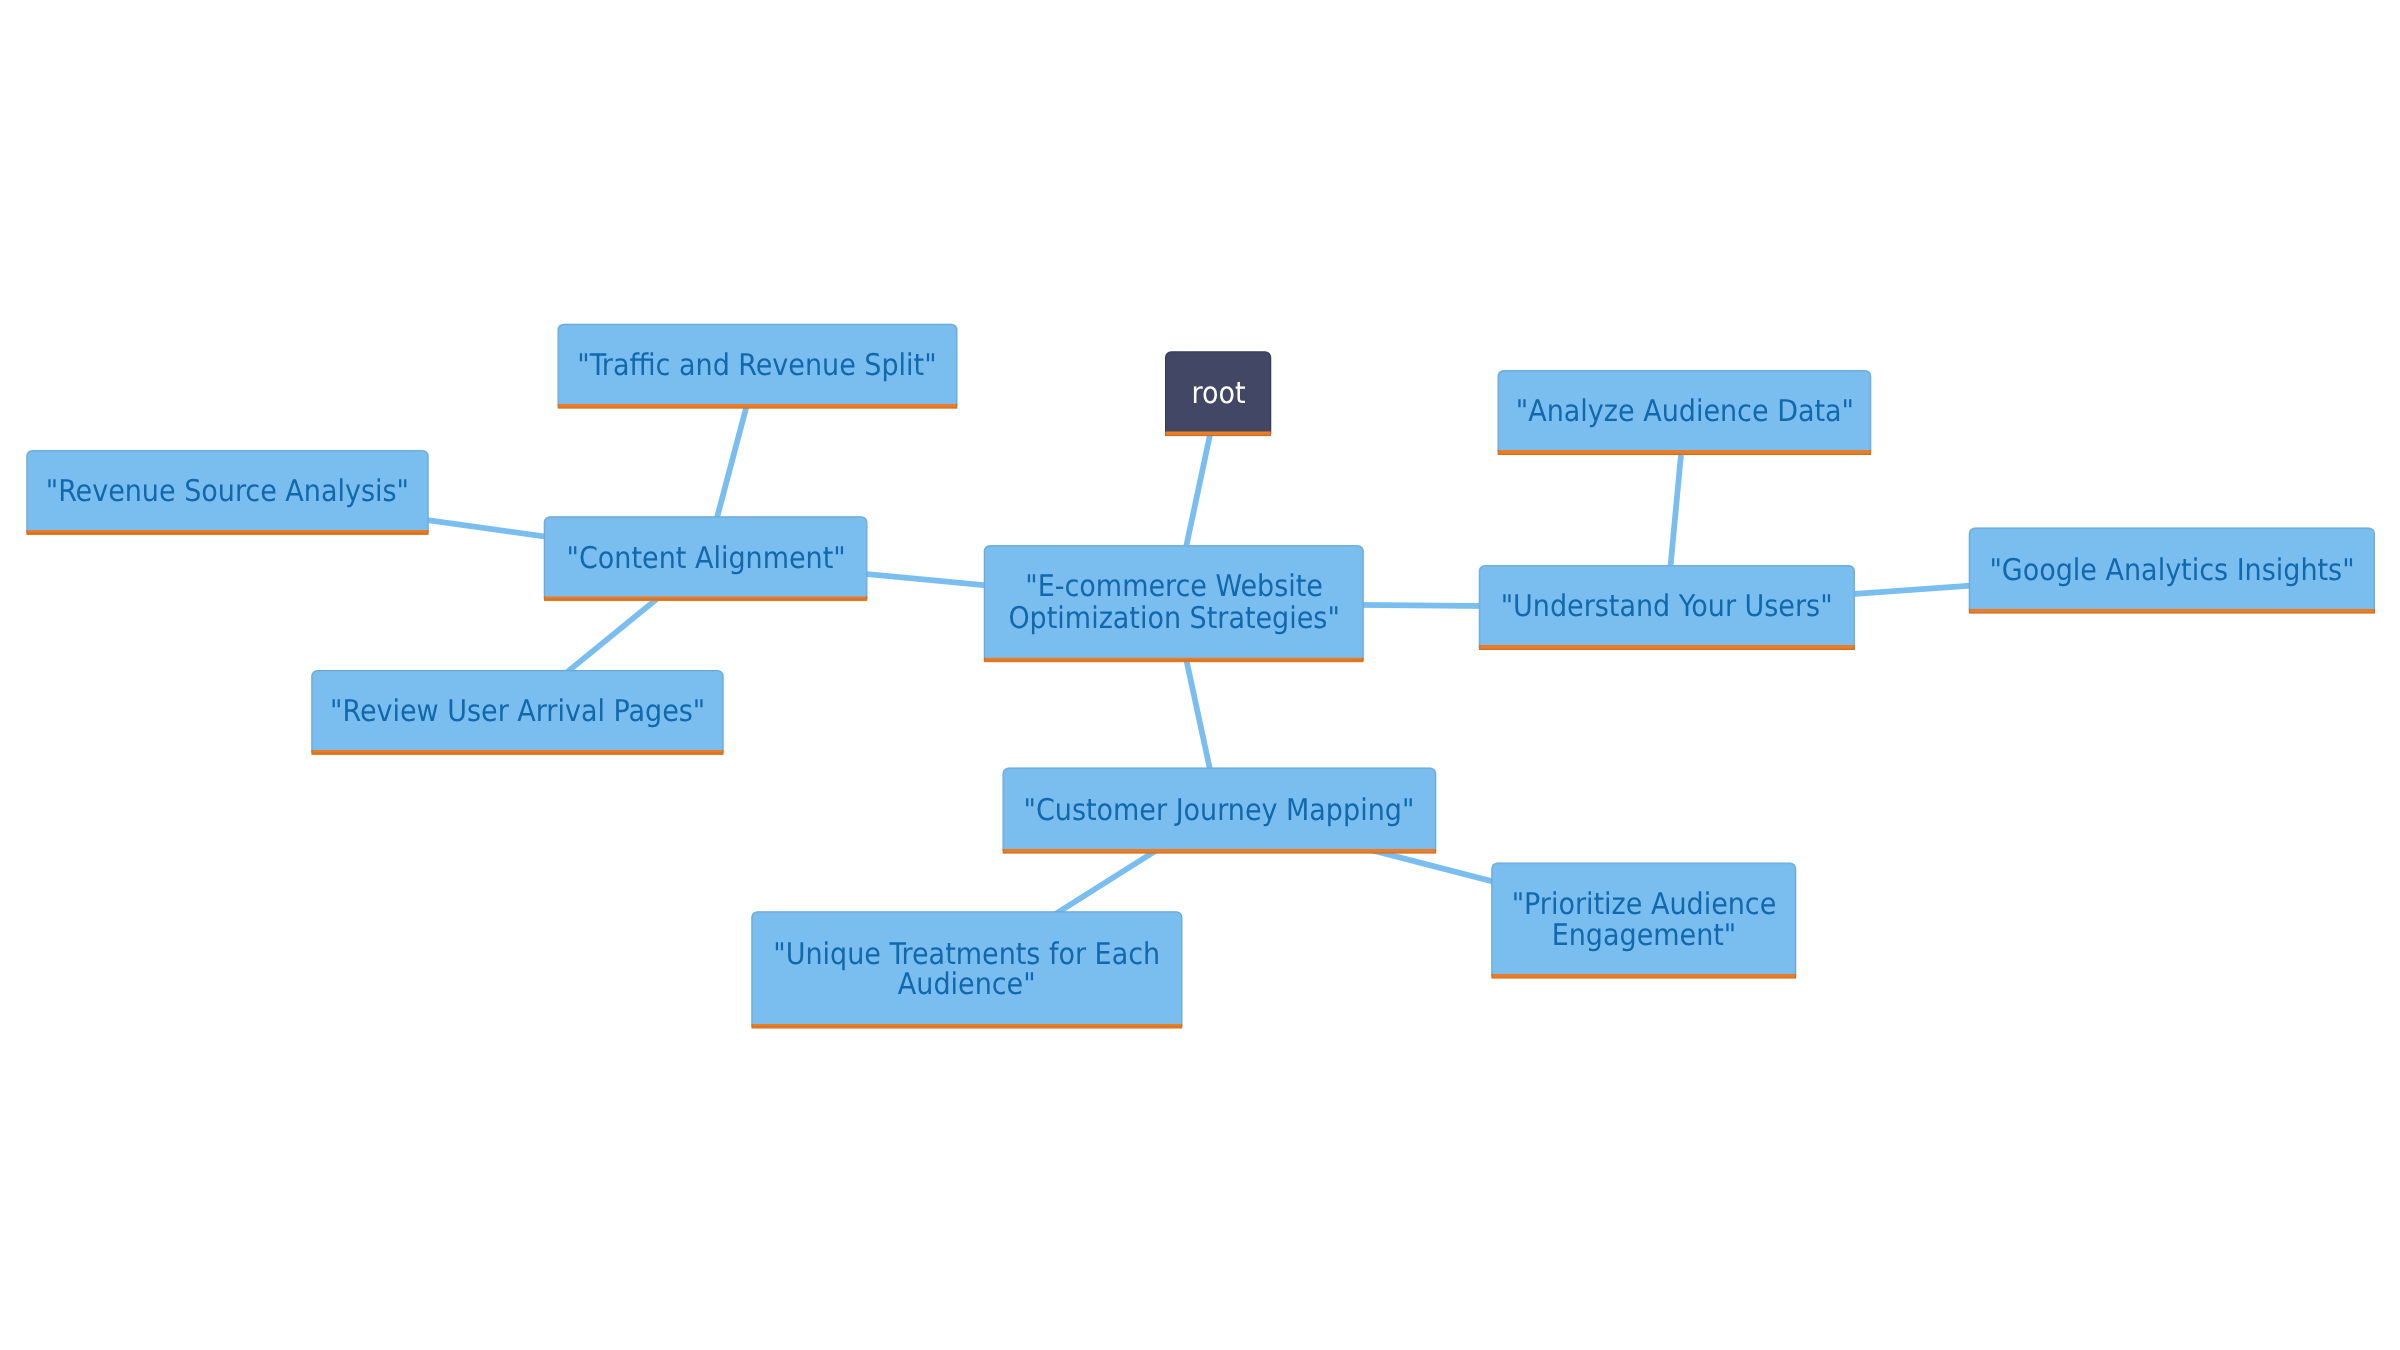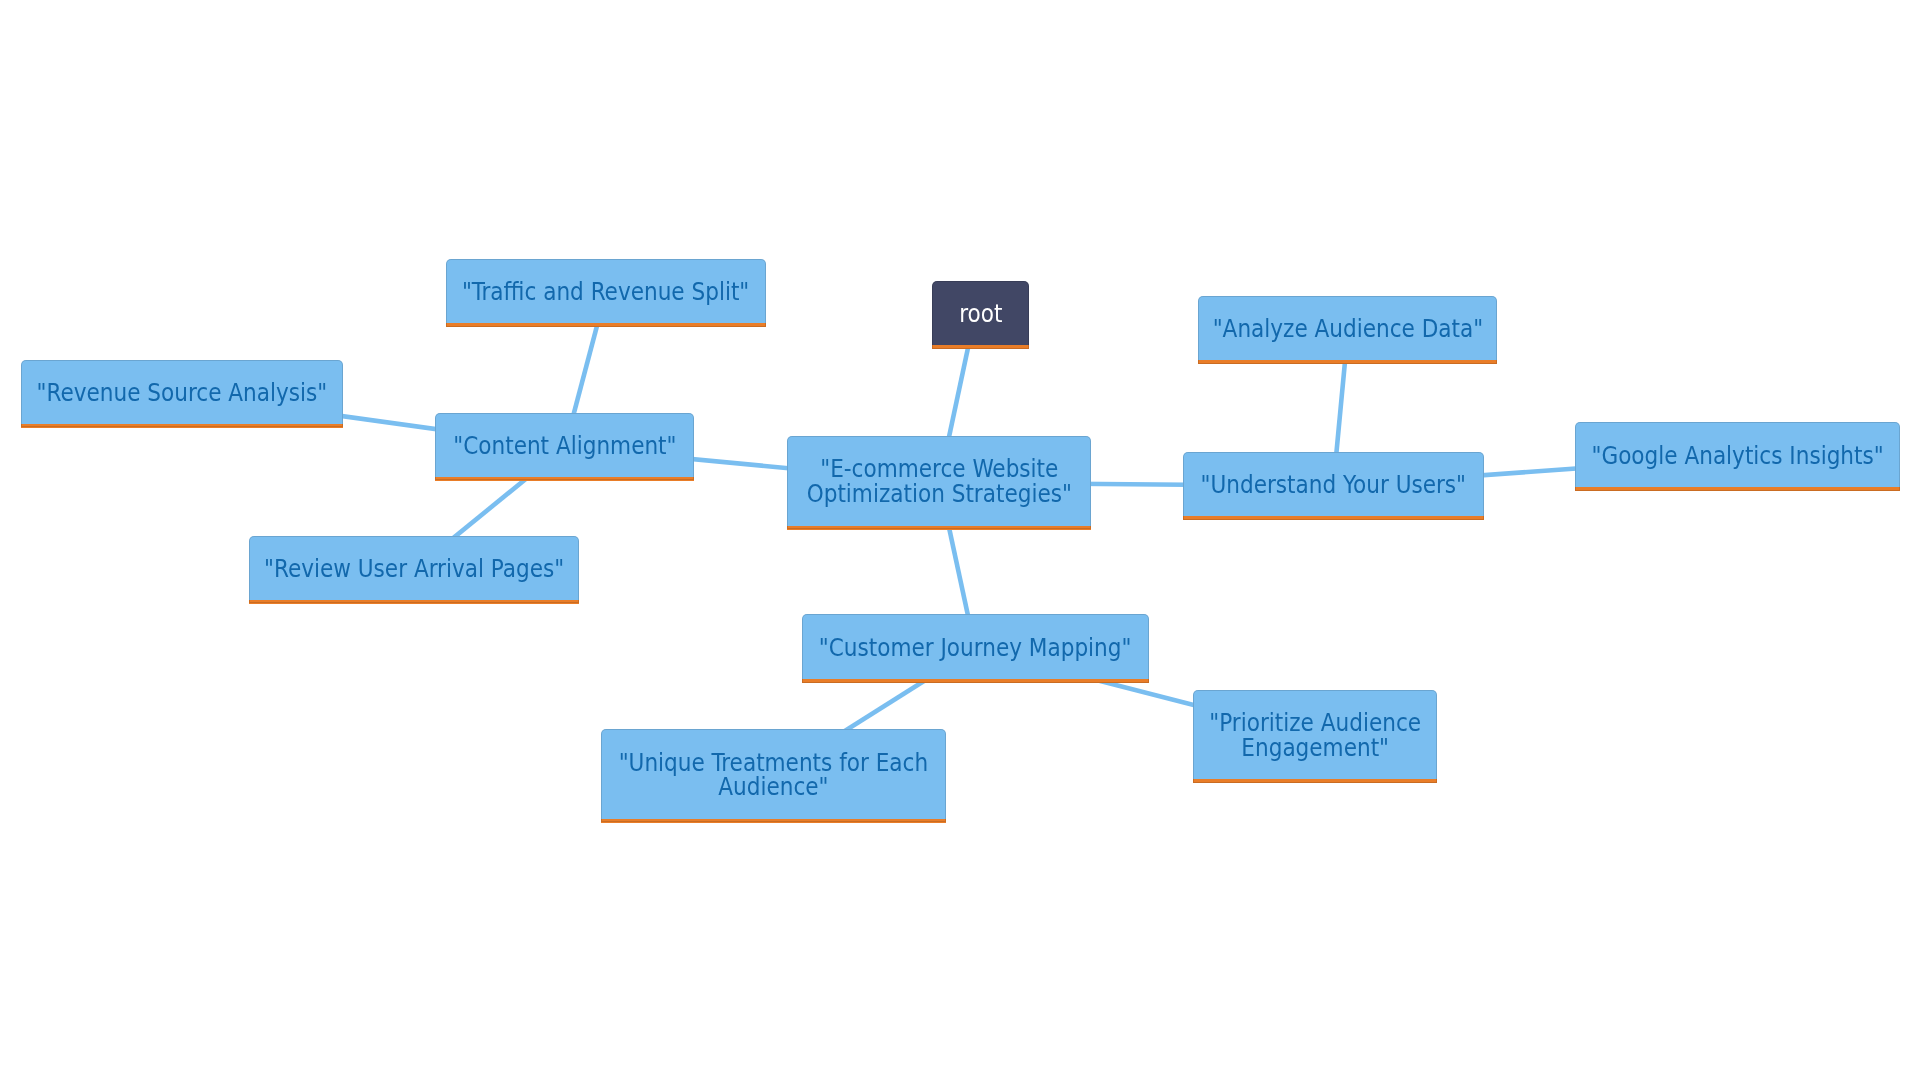--- a/index.html
+++ b/index.html
@@ -35,21 +35,21 @@
       <path d="M 939.3 482.55 L 975.15 648.75" stroke="#7ABEF0" stroke-width="4.6" fill="none"></path>
       <path d="M 564.9 447.05 L 605.6 293.34999999999997" stroke="#7ABEF0" stroke-width="4.6" fill="none"></path>
       <path d="M 564.9 447.05 L 181.9 393.85" stroke="#7ABEF0" stroke-width="4.6" fill="none"></path>
       <path d="M 564.9 447.05 L 414.15 569.9" stroke="#7ABEF0" stroke-width="4.6" fill="none"></path>
       <path d="M 1333.3 486 L 1347.95 330.15000000000003" stroke="#7ABEF0" stroke-width="4.6" fill="none"></path>
       <path d="M 1333.3 486 L 1737.6000000000001 456.84999999999997" stroke="#7ABEF0" stroke-width="4.6" fill="none"></path>
       <path d="M 975.15 648.75 L 773.4000000000001 776" stroke="#7ABEF0" stroke-width="4.6" fill="none"></path>
       <path d="M 975.15 648.75 L 1315.2 736.25" stroke="#7ABEF0" stroke-width="4.6" fill="none"></path>
     </svg>
 
-  <div class="node n-root" style="left:932.3px;top:281.1px;width:97px;height:68.2px">
+  <div class="node n-root" style="left:932.3px;top:281.1px;width:85px;height:68.2px">
     <span class="lbl">root</span>
   </div>
 
   <div class="node n-section" style="left:787.4px;top:435.5px;width:303.8px;height:94.1px">
     <span class="lbl">"E-commerce Website
 Optimization Strategies"</span>
   </div>
 
   <div class="node n-section" style="left:435.4px;top:413.3px;width:259.0px;height:67.5px">
     <span class="lbl">"Content Alignment"</span>

